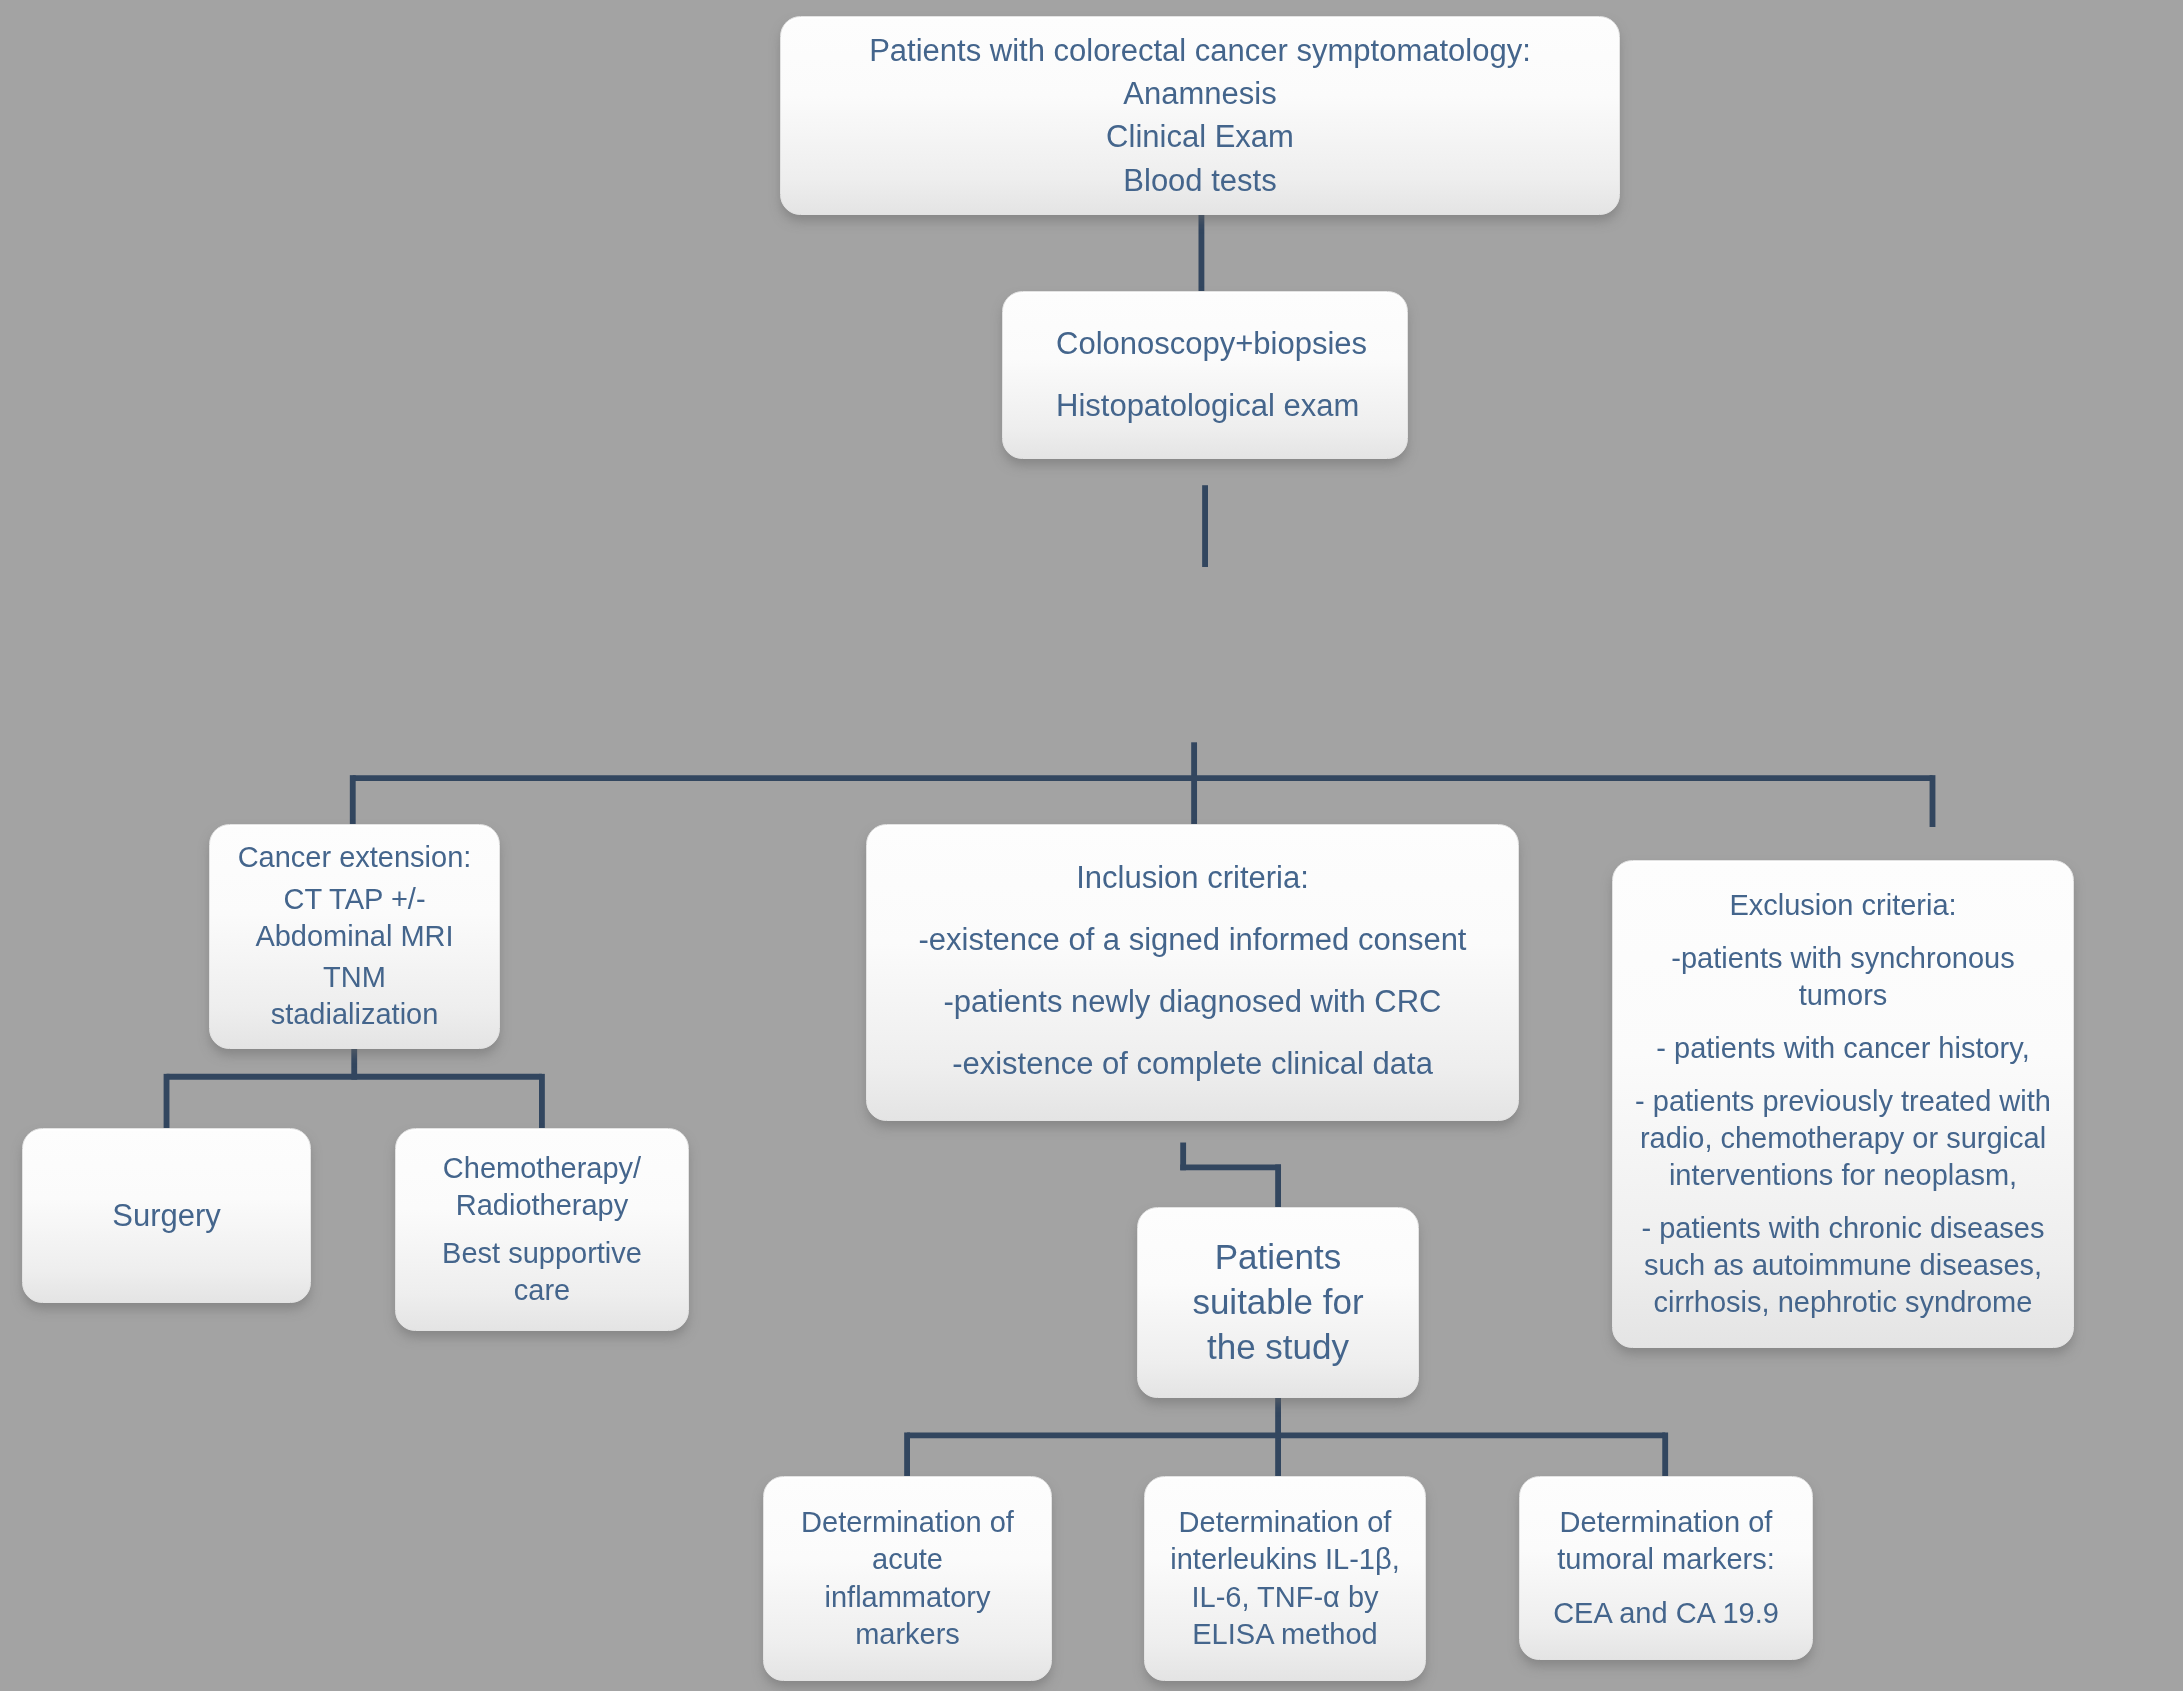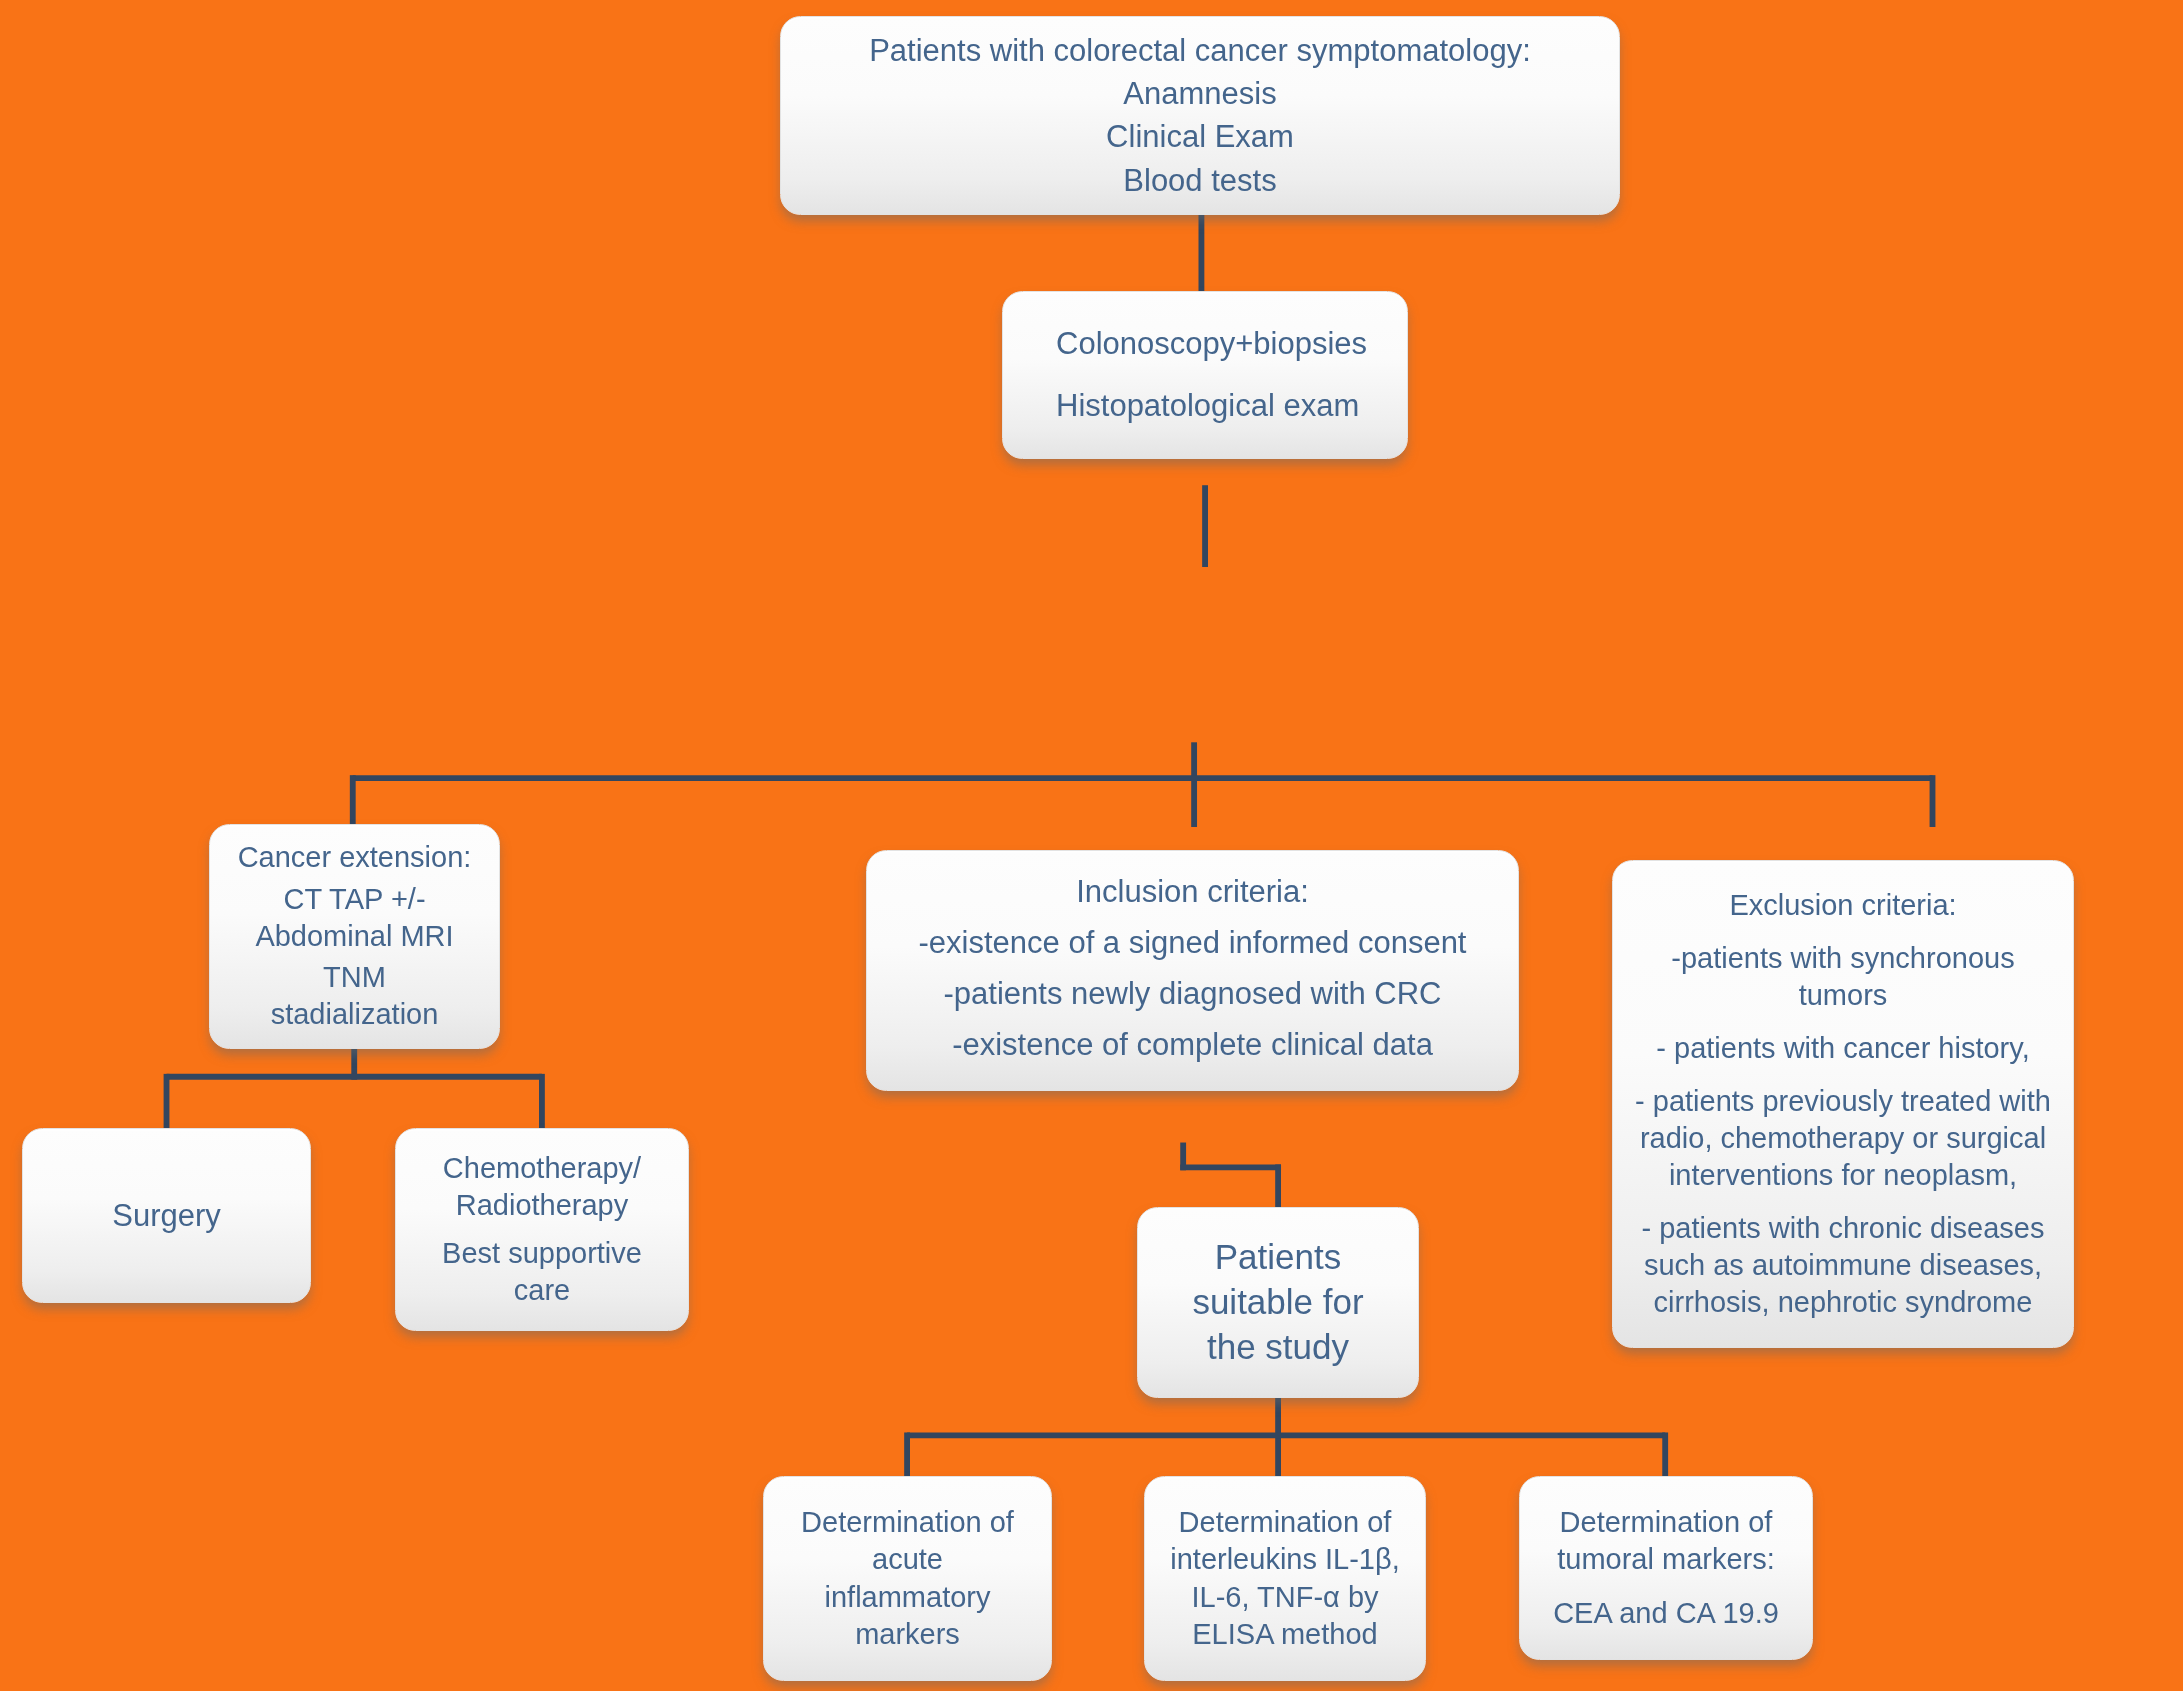--- a/index.html
+++ b/index.html
@@ -1,20 +1,20 @@
 <!DOCTYPE html>
 <html style="font-size:11.7px"><head>
 <meta charset="utf-8">
 <style>
   html,body{margin:0;padding:0;background:#ffffff;}
   .stage{
     position:relative;
     width:2183px;
     height:1692px;
-    background:#f97316;
+    background:#a3a3a3;
     font-family:"Liberation Sans", sans-serif;
     overflow:hidden;
   }
   .connectors{
     position:absolute;
     left:0;top:0;width:2183px;height:1692px;
   }
   .node{
     position:absolute;
     box-sizing:border-box;
@@ -85,21 +85,21 @@
 
 
   <div class="node fs40" style="left:209px;top:824px;width:291px;height:225px;">
     <div class="p">Cancer extension:</div>
     <div class="p">CT TAP +/-
 Abdominal MRI</div>
     <div class="p">TNM
 stadialization</div>
   </div>
 
-  <div class="node fs42" style="left:866px;top:824px;width:653px;height:241px;padding-bottom:14px;margin-top:26px;">
+  <div class="node fs42" style="left:866px;top:824px;width:653px;height:297px;padding-bottom:14px;">
     <div class="p">Inclusion criteria:</div>
     <div class="p">-existence of a signed informed consent</div>
     <div class="p">-patients newly diagnosed with CRC</div>
     <div class="p">-existence of complete clinical data</div>
   </div>
 
   <div class="node fs40" style="left:1612px;top:824px;width:462px;height:488px;margin-top:36px;">
     <div class="p">Exclusion criteria:</div>
     <div class="p">-patients with synchronous tumors</div>
     <div class="p">- patients with cancer history,</div>

